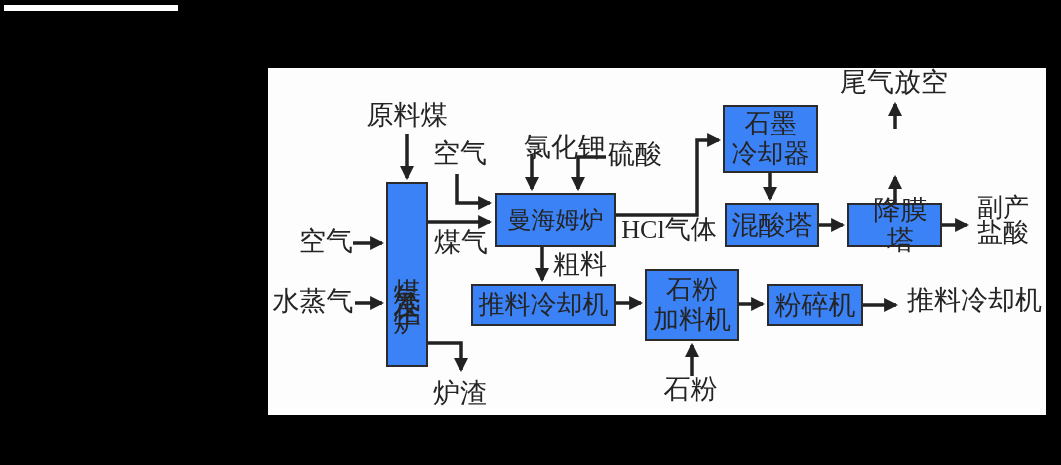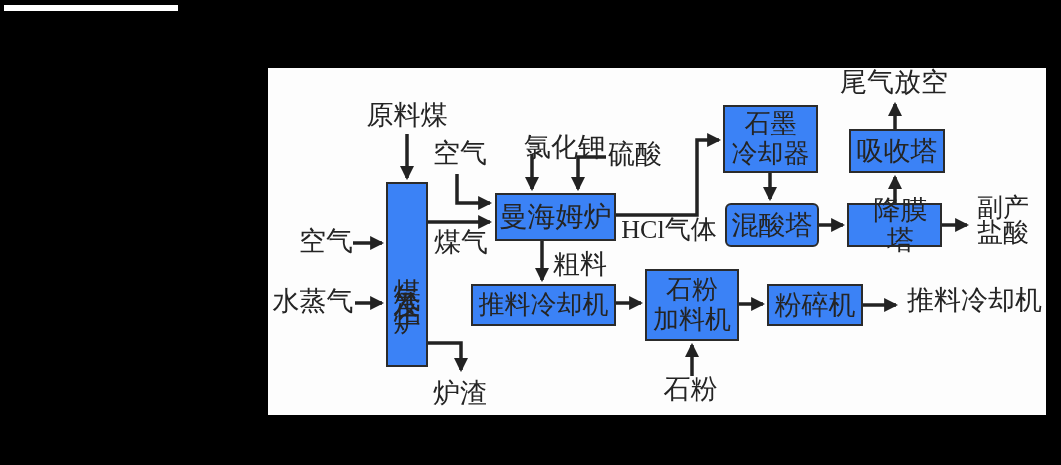--- a/index.html
+++ b/index.html
@@ -47,25 +47,24 @@
       <path d="M895,129 L895,104"></path>
       <path d="M941,225 L967,225"></path>
       <path d="M615,303 L641,303"></path>
       <path d="M738,304 L763,304"></path>
       <path d="M862,305 L896,305"></path>
       <path d="M692,376 L692,345"></path>
     </g>
   </svg>
 
   <div class="node vert" style="left:386px;top:182px;width:42px;height:185px;">煤气发生炉</div>
-  <div class="node" style="left:495px;top:193px;width:121px;height:48px;font-size:28px;">曼海姆炉</div>
+  <div class="node" style="left:495px;top:193px;width:121px;height:54px;font-size:24px;">曼海姆炉</div>
   <div class="node small" style="left:723px;top:105px;width:95px;height:68px;">石墨
 冷却器</div>
-  <div class="node" style="left:849px;top:129px;width:96px;height:44px;">吸收塔</div>
-  <div class="node" style="left:725px;top:203px;width:94px;height:44px;border-radius:6px;">混酸塔</div>
+  <div class="node" style="left:725px;top:203px;width:94px;height:44px;">混酸塔</div>
   <div class="node" style="left:847px;top:203px;width:95px;height:44px;padding-left:12px;">降膜塔</div>
   <div class="node small" style="left:471px;top:284px;width:145px;height:42px;">推料冷却机</div>
   <div class="node small" style="left:645px;top:269px;width:94px;height:72px;">石粉
 加料机</div>
   <div class="node" style="left:767px;top:284px;width:96px;height:42px;">粉碎机</div>
 
   <div class="lbl" style="left:364px;top:103px;width:86px;text-align:center;">原料煤</div>
   <div class="lbl" style="left:432px;top:141px;width:56px;">空气</div>
   <div class="lbl" style="left:491px;top:135px;width:83px;margin-left:32px;">氯化钾</div>
   <div class="lbl" style="left:607px;top:142px;width:56px;">硫酸</div>

